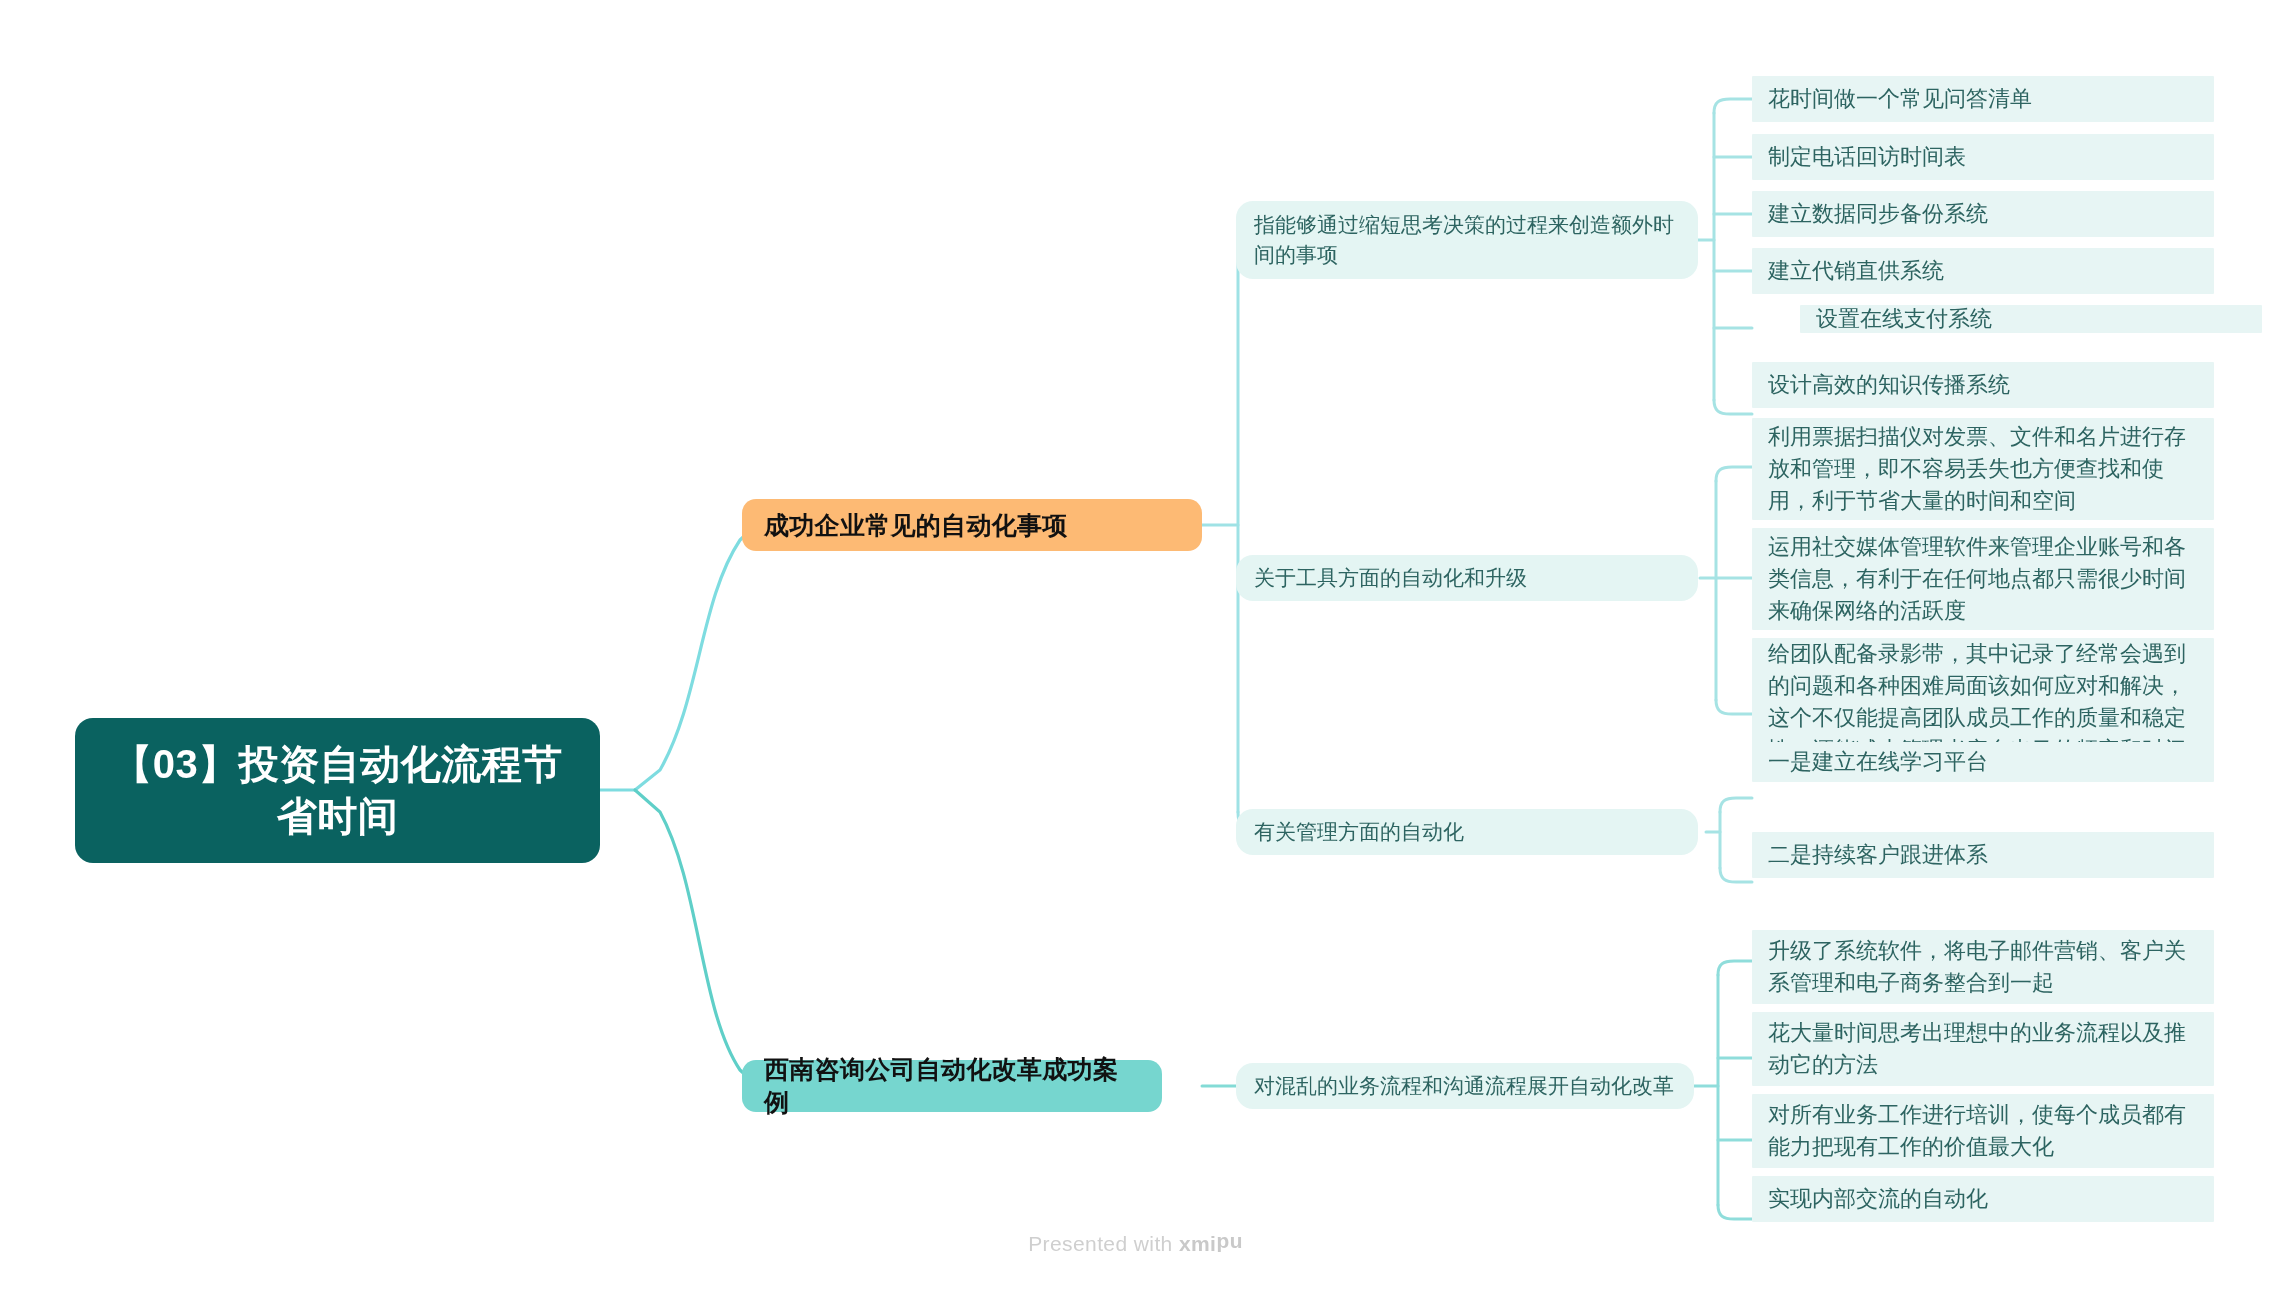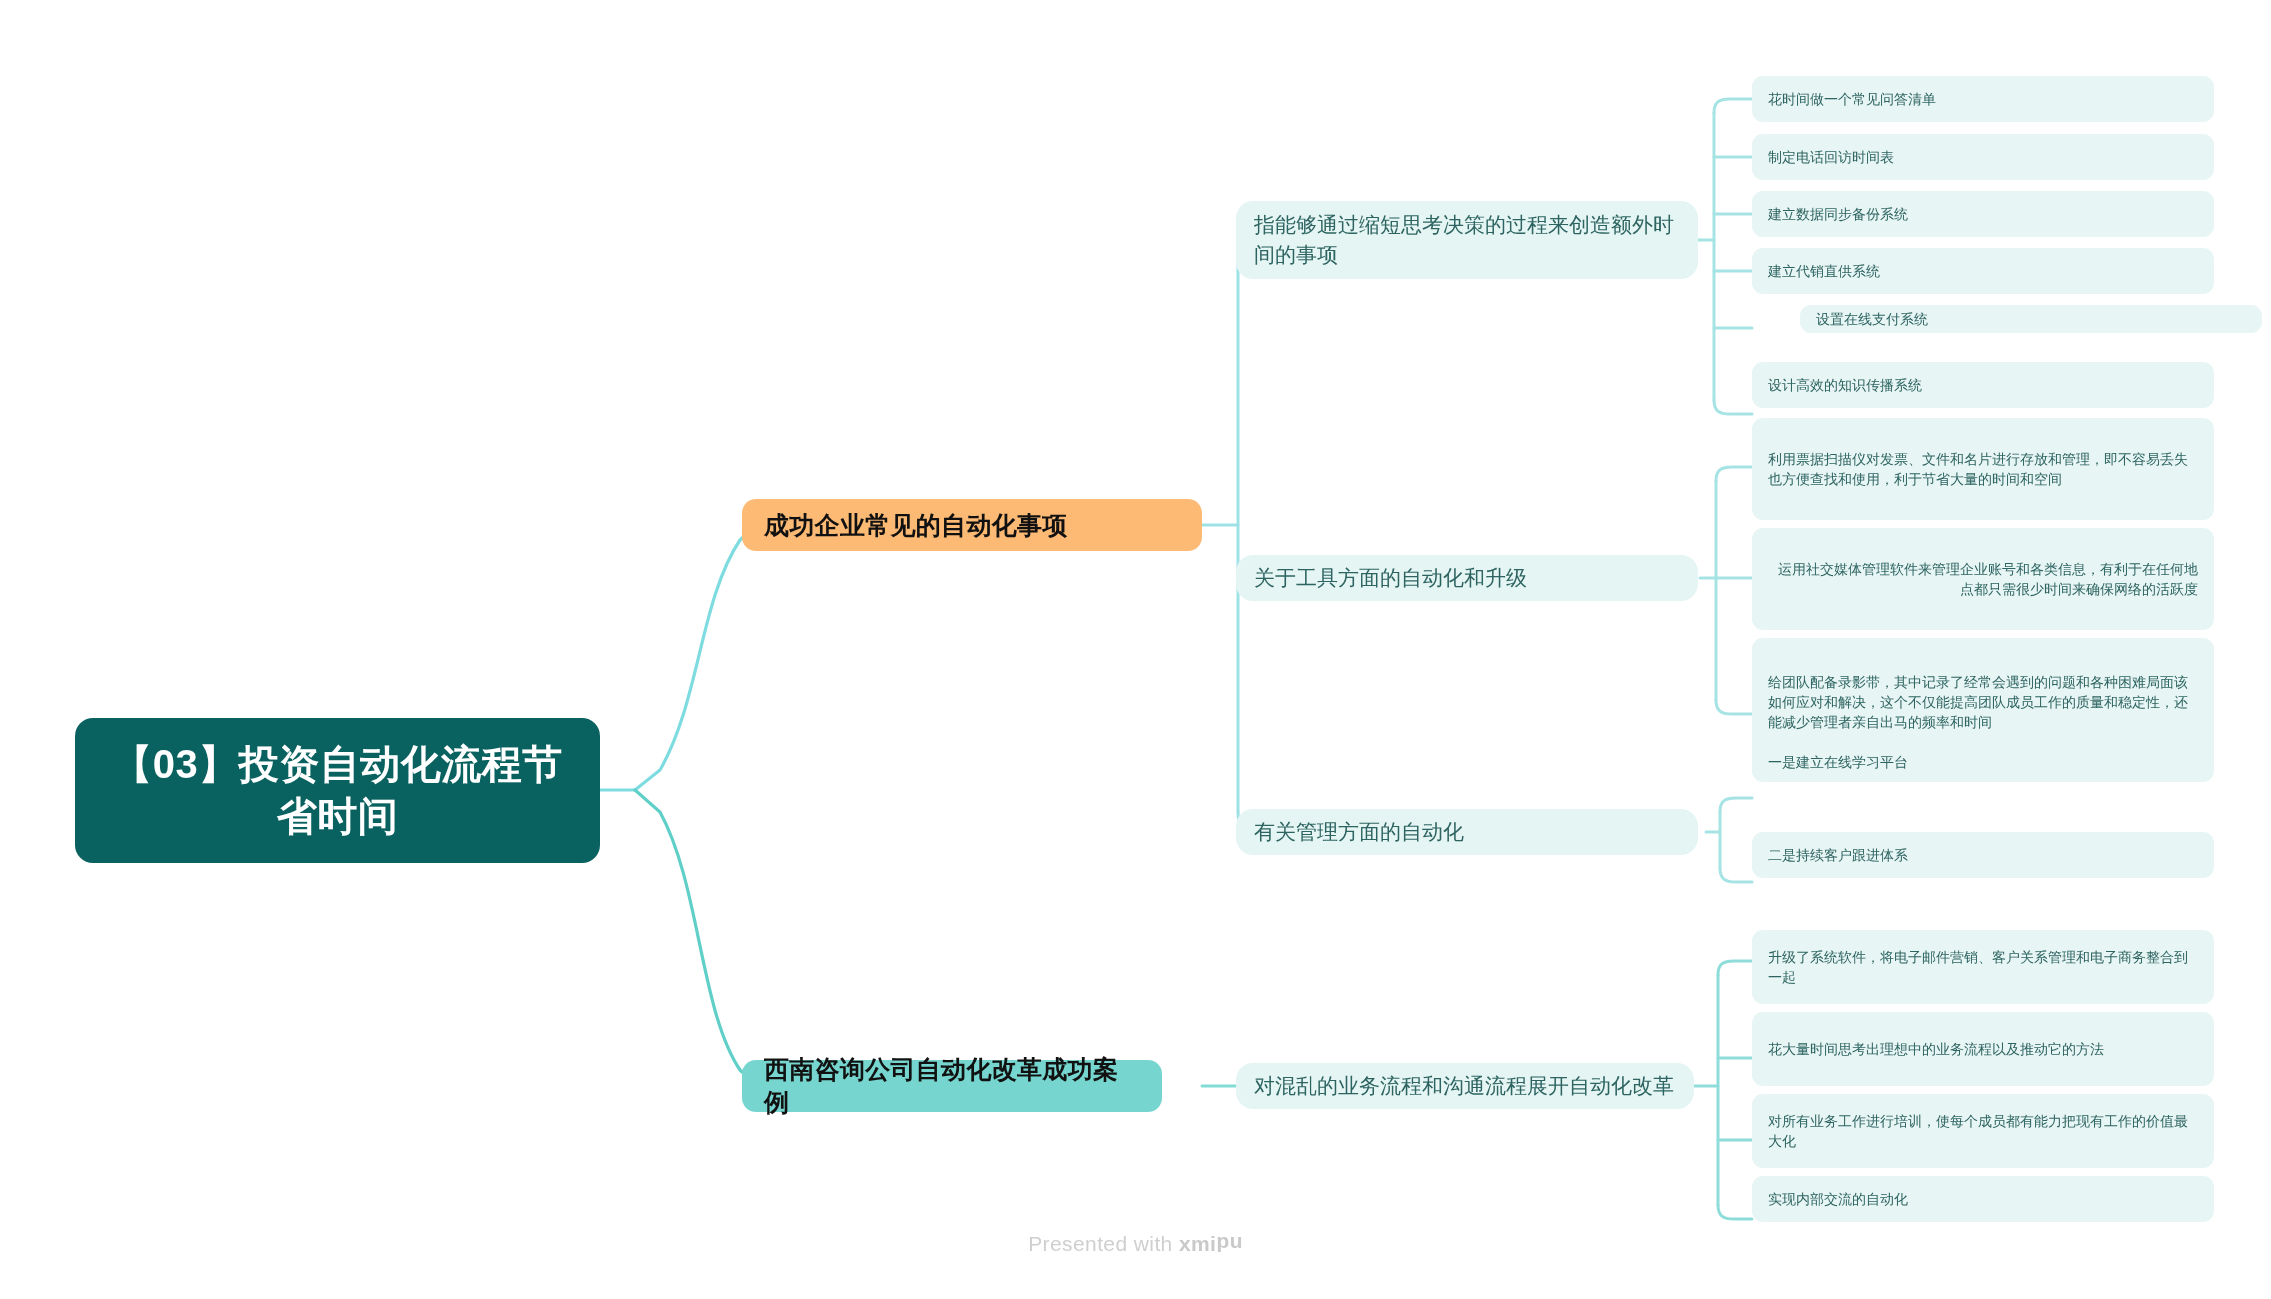--- a/index.html
+++ b/index.html
@@ -62,24 +62,24 @@
     line-height:1.42;
     padding:9px 18px;
     border-radius:17px;
     align-items:center;
   }
 
   
   .node.l4 {
     background:#E7F5F4;
     color:#2D6461;
-    font-size:14px;
+    font-size:22px;
     line-height:1.45;
     padding:9px 16px;
-    border-radius:11px;
+    border-radius:1px;
     align-items:center;
   }
 
   .footer {
     position:absolute;
     left:0; right:0;
     top:1232px;
     text-align:center;
     font-size:21px;
     color:#CFCFCF;
@@ -191,21 +191,21 @@
   <div class="node l4" style="left:1752px; top:305px; width:462px; height:28px;margin-left:48px;">
     <span>设置在线支付系统</span>
   </div>
   <div class="node l4" style="left:1752px; top:362px; width:462px; height:46px;">
     <span>设计高效的知识传播系统</span>
   </div>
 
   <div class="node l4" style="left:1752px; top:418px; width:462px; height:102px;">
     <span>利用票据扫描仪对发票、文件和名片进行存放和管理，即不容易丢失也方便查找和使用，利于节省大量的时间和空间</span>
   </div>
-  <div class="node l4" style="left:1752px; top:528px; width:462px; height:102px;text-align:right;">
+  <div class="node l4" style="left:1752px; top:528px; width:462px; height:102px;">
     <span>运用社交媒体管理软件来管理企业账号和各类信息，有利于在任何地点都只需很少时间来确保网络的活跃度</span>
   </div>
   <div class="node l4" style="left:1752px; top:638px; width:462px; height:128px;">
     <span>给团队配备录影带，其中记录了经常会遇到的问题和各种困难局面该如何应对和解决，这个不仅能提高团队成员工作的质量和稳定性，还能减少管理者亲自出马的频率和时间</span>
   </div>
 
   <div class="node l4" style="left:1752px; top:742px; width:462px; height:40px;">
     <span>一是建立在线学习平台</span>
   </div>
   <div class="node l4" style="left:1752px; top:832px; width:462px; height:46px;">

